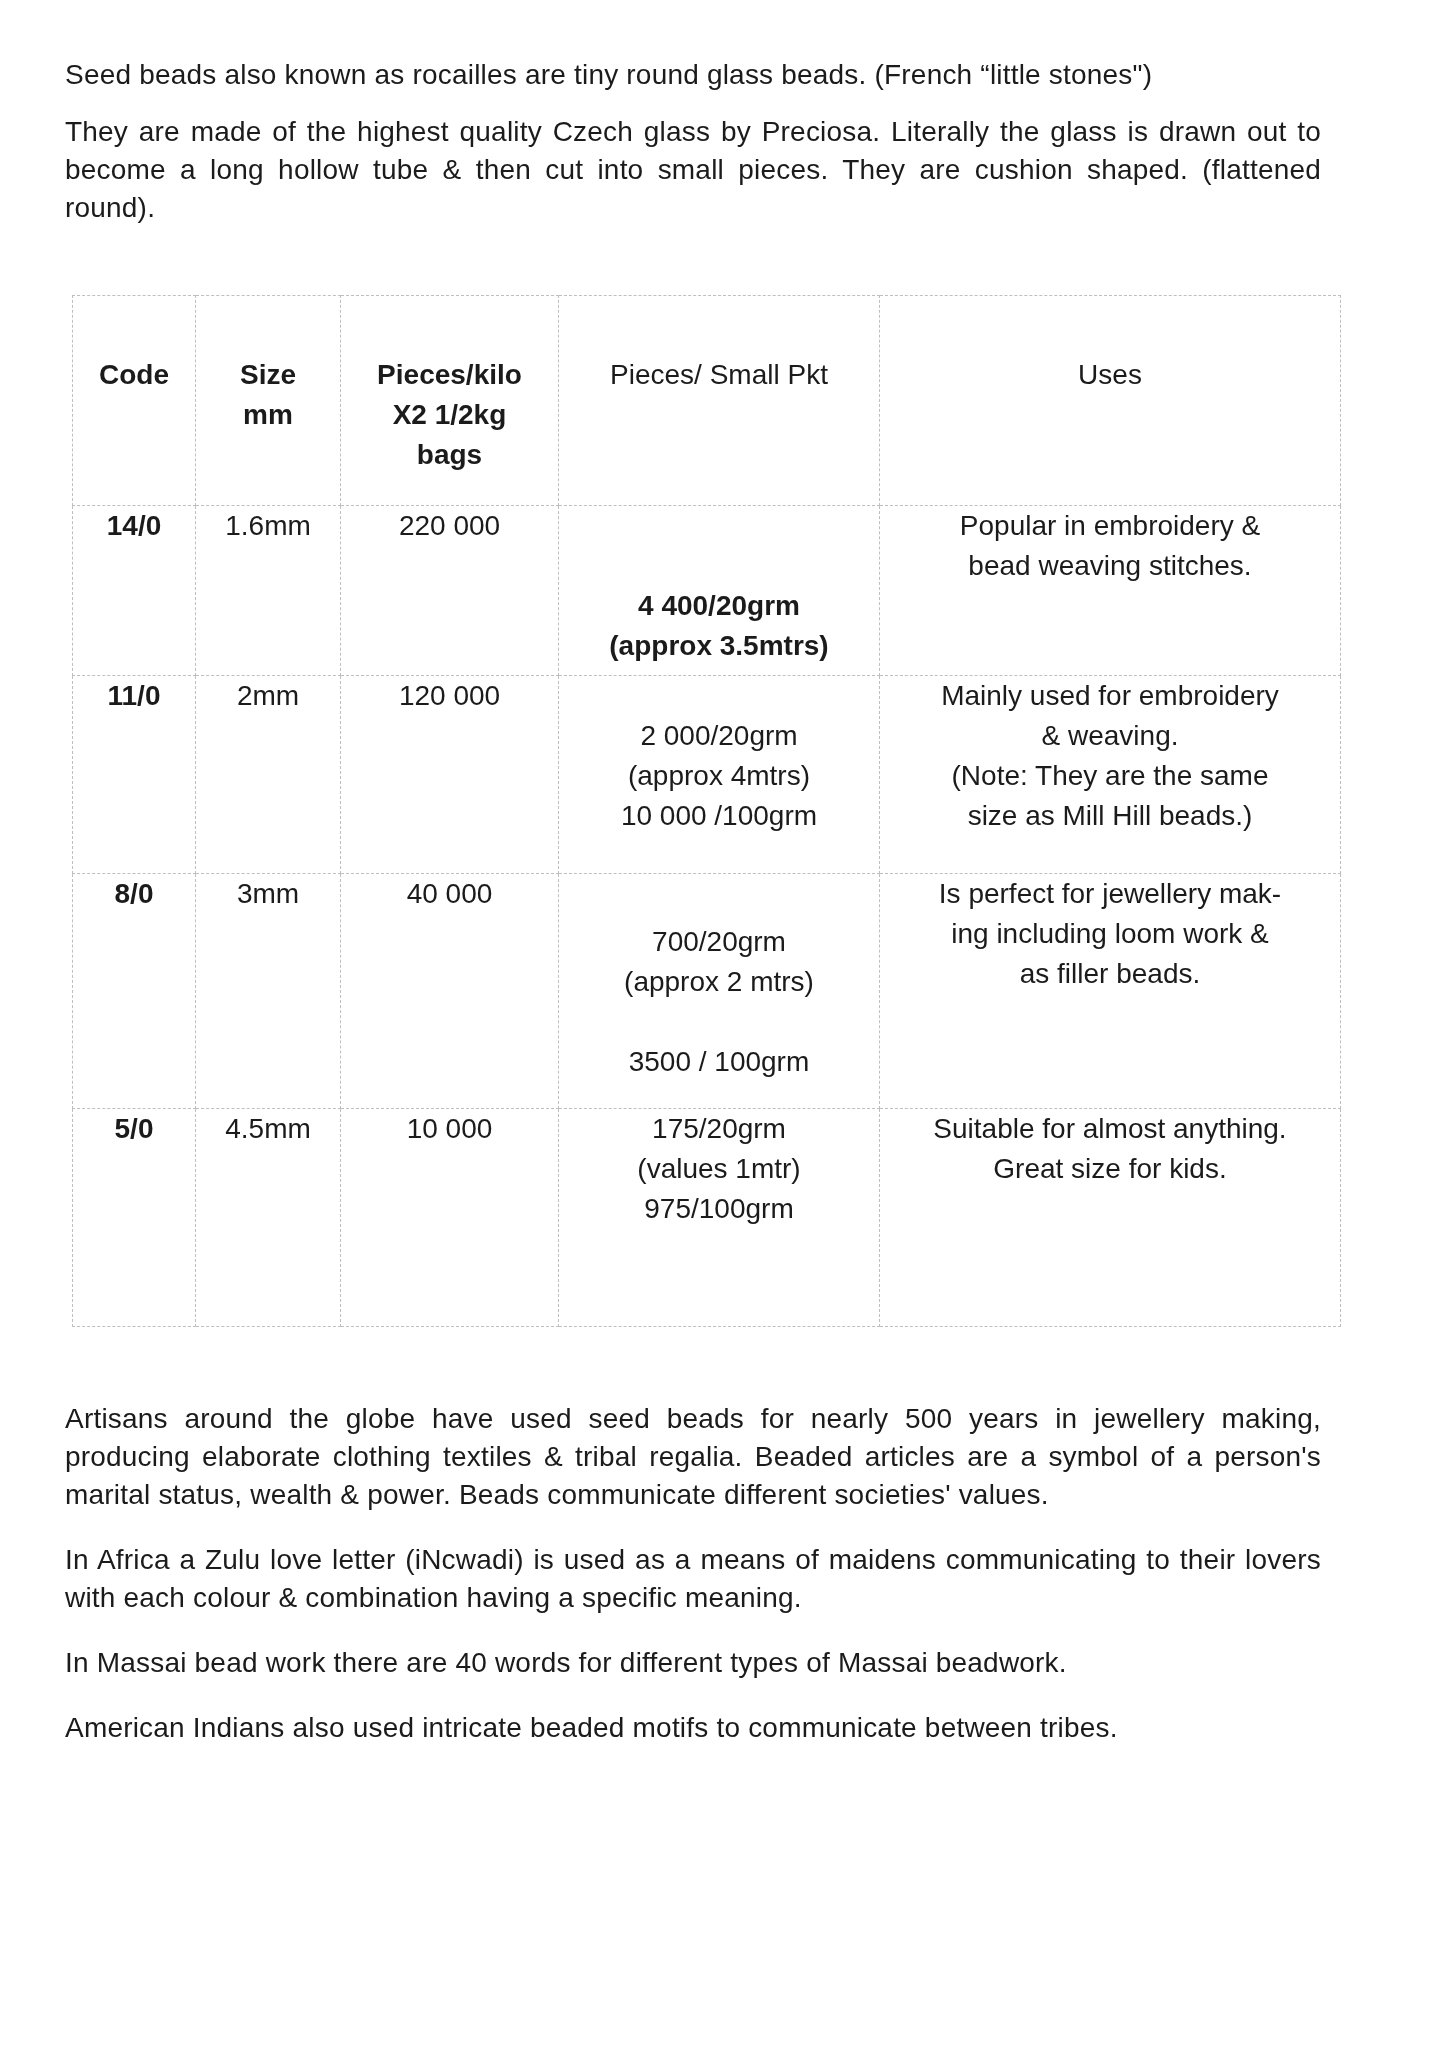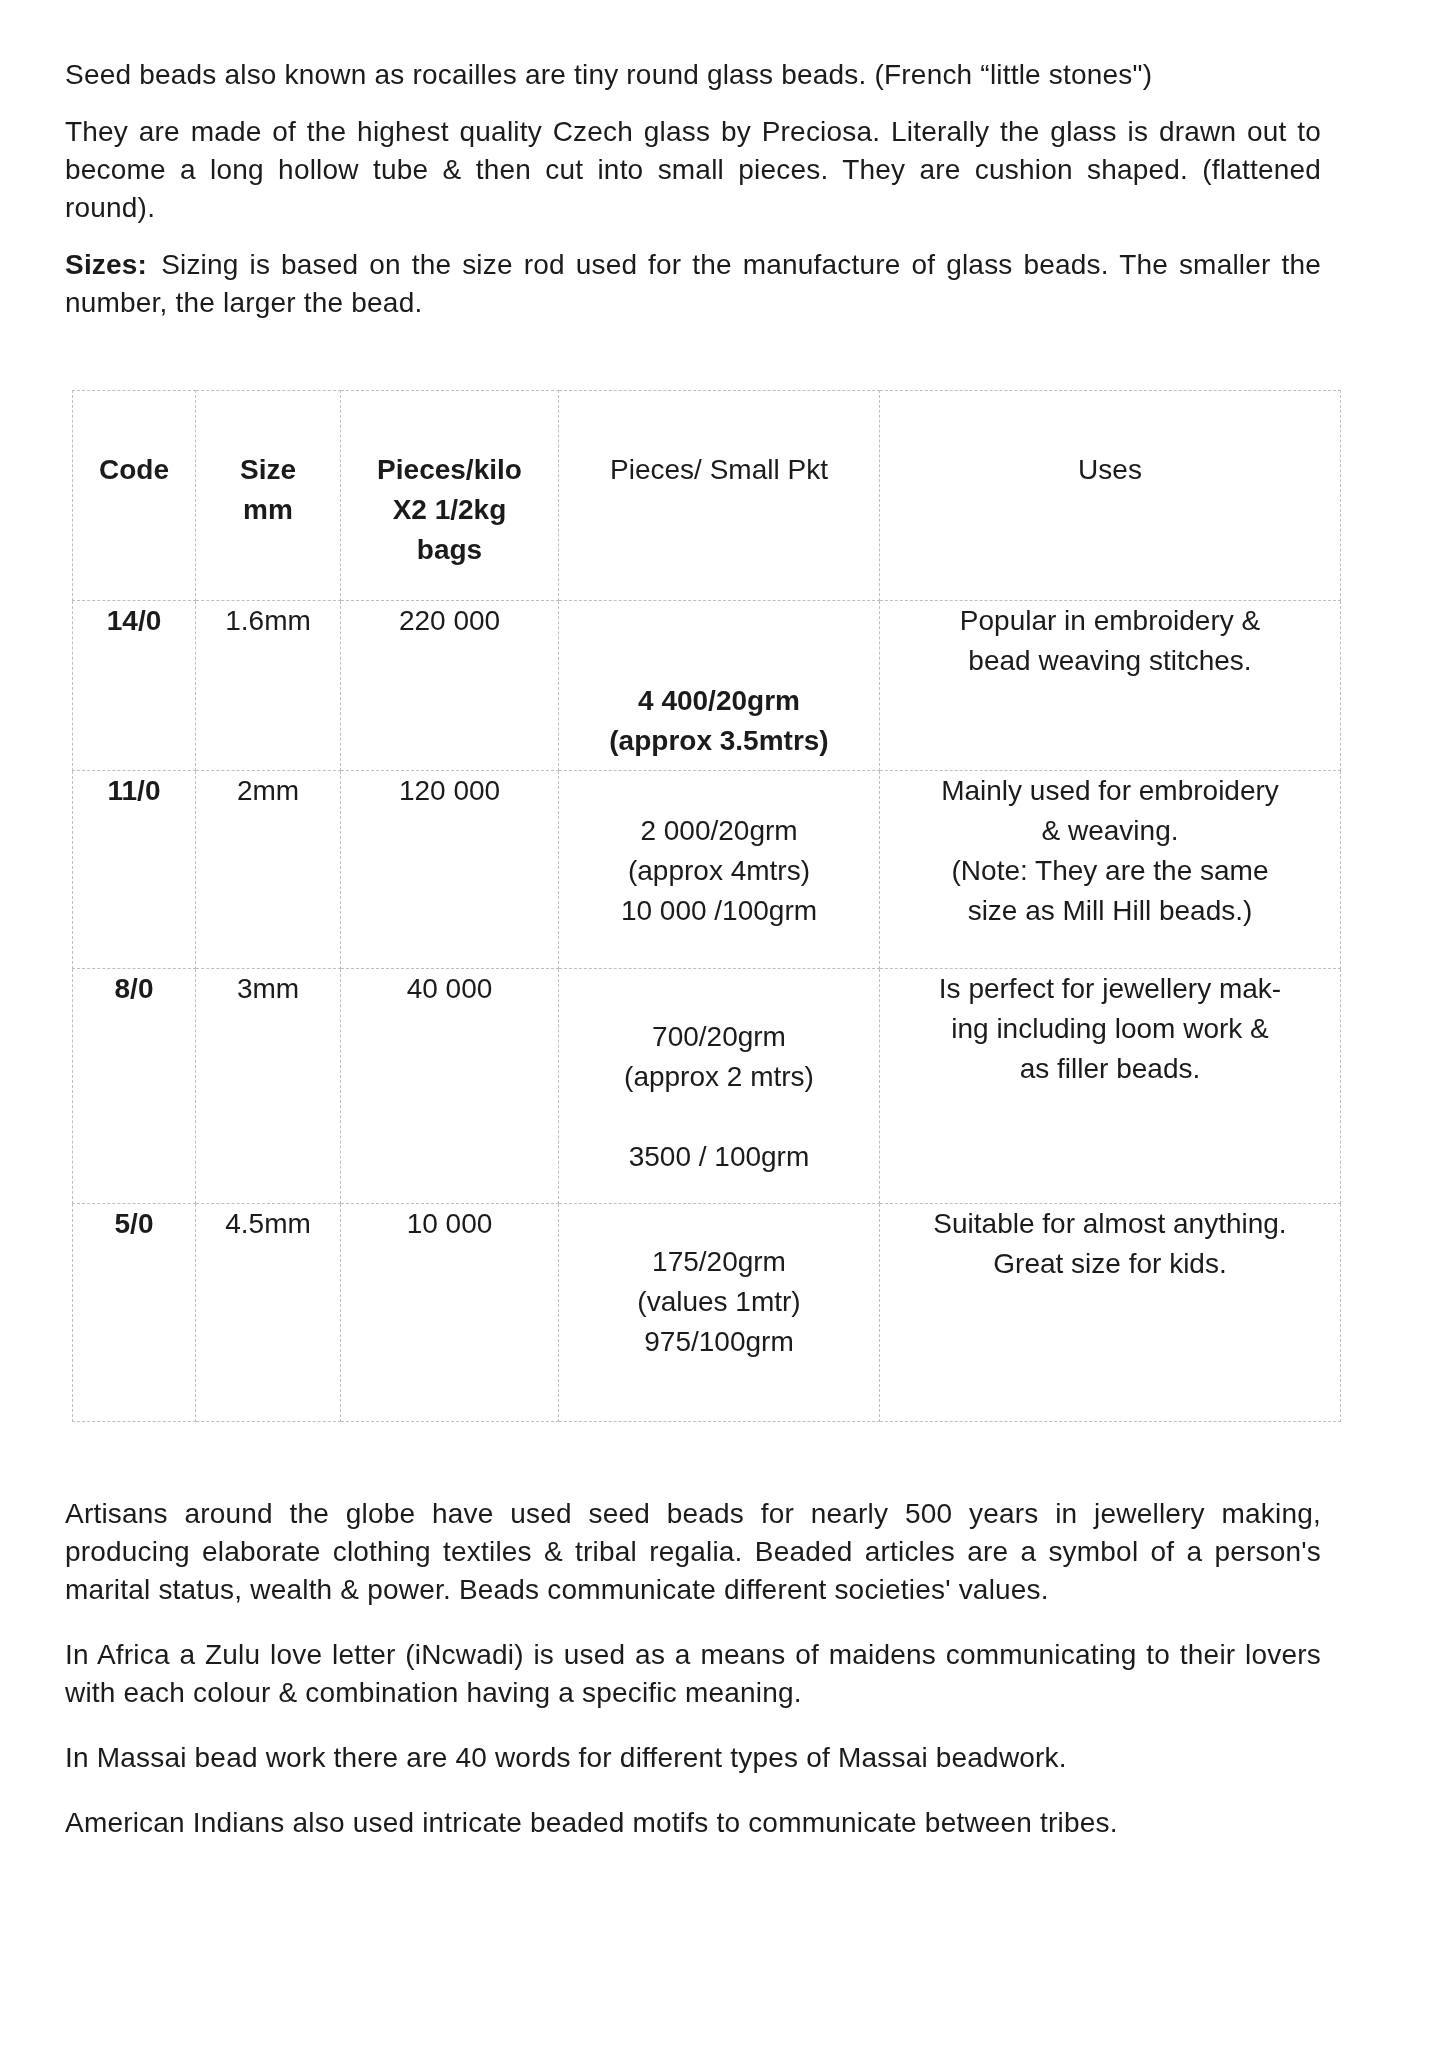--- a/index.html
+++ b/index.html
@@ -55,34 +55,33 @@
   table.bead-table th.bold { font-weight: bold; }
   tbody td { padding-top: 14px; }
   tbody td.code-cell { font-weight: bold; }
   tbody tr:nth-child(1) { height: 170px; }
   tbody tr:nth-child(2) { height: 198px; }
   tbody tr:nth-child(3) { height: 235px; }
   tbody tr:nth-child(4) { height: 218px; }
   tbody tr:nth-child(1) .pkt { margin-top: 80px; font-weight: bold; }
   tbody tr:nth-child(2) .pkt { margin-top: 40px; }
   tbody tr:nth-child(3) .pkt { margin-top: 48px; }
-  tbody tr:nth-child(4) .pkt { margin-top: 38px; }
+  tbody tr:nth-child(4) .pkt { }
   .line { min-height: 40px; }
   .bottom-para { margin-bottom: 27px; }
 </style>
 </head>
 <body>
 
 <div class="page">
 
   <p class="para">Seed beads also known as rocailles are tiny round glass beads. (French “little stones")</p>
 
   <p class="para justify">They are made of the highest quality Czech glass by Preciosa. Literally the glass is drawn out to become a long hollow tube &amp; then cut into small pieces. They are cushion shaped. (flattened round).</p>
 
-  <p class="para justify"><span class="sizes-label">Sizes:</span><span>Sizing is based on the size rod used for the manufacture of glass beads. The smaller the number, the larger the bead.</span></p>
 
   <table class="bead-table">
     <colgroup>
       <col style="width:123px">
       <col style="width:145px">
       <col style="width:218px">
       <col style="width:321px">
       <col style="width:461px">
     </colgroup>
     <thead>

